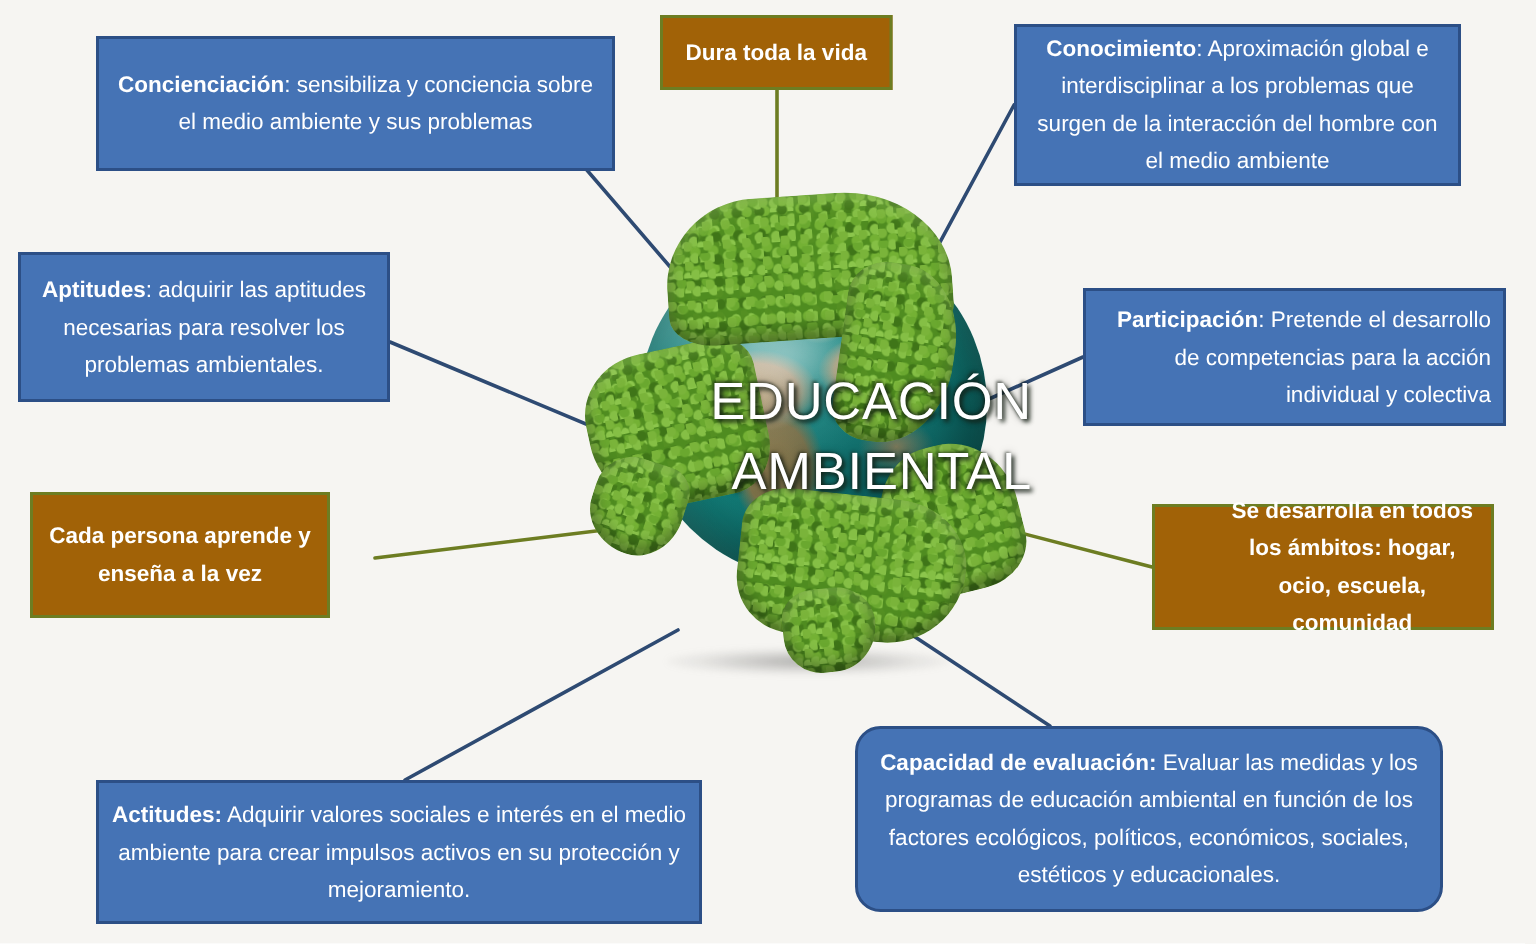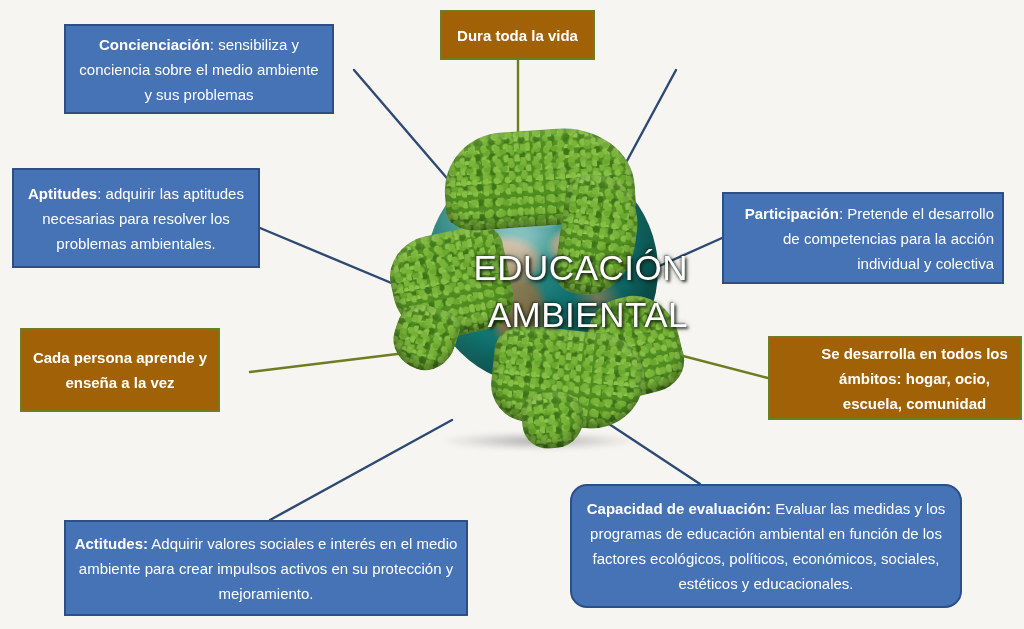--- a/index.html
+++ b/index.html
@@ -171,27 +171,27 @@
   .box.green {
     background: #a16207;
     border: 2px solid #6d7d22;
     font-size: 15px;
     line-height: 25px;
     font-weight: bold;
   }
   .box b { font-weight: bold; }
 
   
-  #box-conciencia   { left: 64px;  top: 24px;  width: 270px; height: 90px; }
+  #box-conciencia   { left: 64px;  top: 24px;  width: 346px; height: 90px; }
   #box-dura         { left: 440px; top: 10px;  width: 155px; height: 50px; }
   #box-conocimiento { left: 676px; top: 16px;  width: 298px; height: 108px; }
   #box-aptitudes    { left: 12px;  top: 168px; width: 248px; height: 100px; }
   #box-participacion{ left: 722px; top: 192px; width: 282px; height: 92px; text-align: right; }
   #box-cada-persona { left: 20px;  top: 328px; width: 200px; height: 84px; }
-  #box-ambitos      { left: 768px; top: 336px; width: 254px; height: 84px; padding-left: 39px; }
+  #box-ambitos      { left: 768px; top: 336px; width: 228px; height: 84px; padding-left: 39px; }
   #box-capacidad    { left: 570px; top: 484px; width: 392px; height: 124px; border-radius: 17px; }
   #box-actitudes    { left: 64px;  top: 520px; width: 404px; height: 96px; }
 </style>
 </head>
 <body>
 
 <div id="canvas">
 
   <svg id="lines" viewBox="0 0 1024 629" xmlns="http://www.w3.org/2000/svg">
     <g stroke="#2e4a72" stroke-width="2.4" fill="none" stroke-linecap="round">
@@ -229,20 +229,23 @@
   </div>
 
   <div class="box blue" id="box-conciencia">
     <span class="txt"><b>Concienciación</b>: sensibiliza y conciencia sobre el medio ambiente y sus problemas</span>
   </div>
 
   <div class="box green" id="box-dura">
     <span class="txt">Dura toda la vida</span>
   </div>
 
+  <div class="box blue" id="box-conocimiento">
+    <span class="txt"><b>Conocimiento</b>: Aproximación global e interdisciplinar a los problemas que surgen de la interacción del hombre con el medio ambiente</span>
+  </div>
 
   <div class="box blue" id="box-aptitudes">
     <span class="txt"><b>Aptitudes</b>: adquirir las aptitudes necesarias para resolver los problemas ambientales.</span>
   </div>
 
   <div class="box blue" id="box-participacion">
     <span class="txt"><b>Participación</b>: Pretende el desarrollo de competencias para la acción individual y colectiva</span>
   </div>
 
   <div class="box green" id="box-cada-persona">

